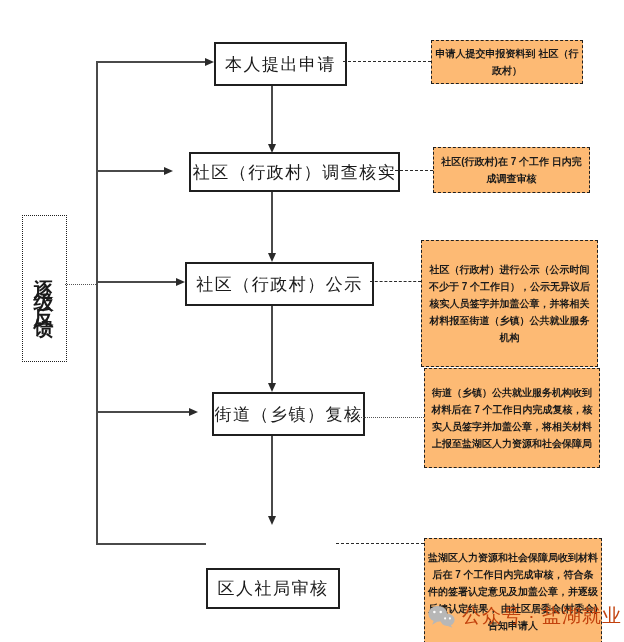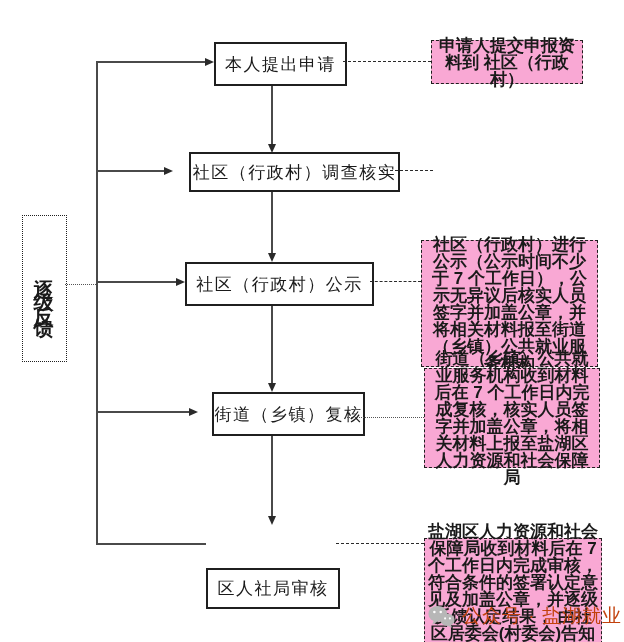--- a/index.html
+++ b/index.html
@@ -13,24 +13,24 @@
     display:flex;align-items:center;justify-content:center;
     font-size:17px;font-weight:normal;letter-spacing:1.5px;white-space:nowrap;
   }
   .b1{left:214px;top:42px;width:129px;height:40px;}
   .b2{left:189px;top:152px;width:207px;height:36px;}
   .b3{left:185px;top:262px;width:185px;height:40px;justify-content:center;}
   .b4{left:212px;top:392px;width:149px;height:40px;}
   .b5{left:206px;top:525px;width:130px;height:37px;margin-top:43px;}
   
   .notebox{
-    position:absolute;border:1px dashed #1f1f1f;background:#f9a8d4;
+    position:absolute;border:1px dashed #1f1f1f;background:#fdba74;
     display:flex;align-items:center;justify-content:center;text-align:center;
     font-family:"Liberation Sans","DejaVu Sans",sans-serif;
-    font-size:17px;line-height:17px;font-weight:600;padding:2px 3px;box-sizing:border-box;
+    font-size:10px;line-height:17px;font-weight:600;padding:2px 3px;box-sizing:border-box;
   }
   .n1{left:431px;top:40px;width:152px;height:44px;}
   .n2{left:433px;top:147px;width:157px;height:46px;}
   .n3{left:421px;top:240px;width:177px;height:127px;}
   .n4{left:424px;top:368px;width:176px;height:100px;}
   .n5{left:424px;top:494px;width:178px;height:106px;margin-top:44px;}
   
   .feedbackbox{
     position:absolute;left:22px;top:215px;width:43px;height:145px;
     border:1px dotted #1f1f1f;display:flex;align-items:center;justify-content:center;
@@ -129,20 +129,23 @@
 
   <div class="dash d1"></div>
   <div class="dash d2"></div>
   <div class="dash d3"></div>
   <div class="dot d4"></div>
   <div class="dash d5"></div>
 
   <div class="notebox n1">
     <span>申请人提交申报资料到 社区（行政村）</span>
   </div>
+  <div class="notebox n2">
+    <span>社区(行政村)在 7 个工作 日内完成调查审核</span>
+  </div>
   <div class="notebox n3">
     <span>社区（行政村）进行公示（公示时间不少于 7 个工作日），公示无异议后核实人员签字并加盖公章，并将相关材料报至街道（乡镇）公共就业服务机构</span>
   </div>
   <div class="notebox n4">
     <span>街道（乡镇）公共就业服务机构收到材料后在 7 个工作日内完成复核，核实人员签字并加盖公章，将相关材料上报至盐湖区人力资源和社会保障局</span>
   </div>
   <div class="notebox n5">
     <span>盐湖区人力资源和社会保障局收到材料后在 7 个工作日内完成审核，符合条件的签署认定意见及加盖公章，并逐级反馈认定结果， 由社区居委会(村委会)告知申请人</span>
   </div>
 

